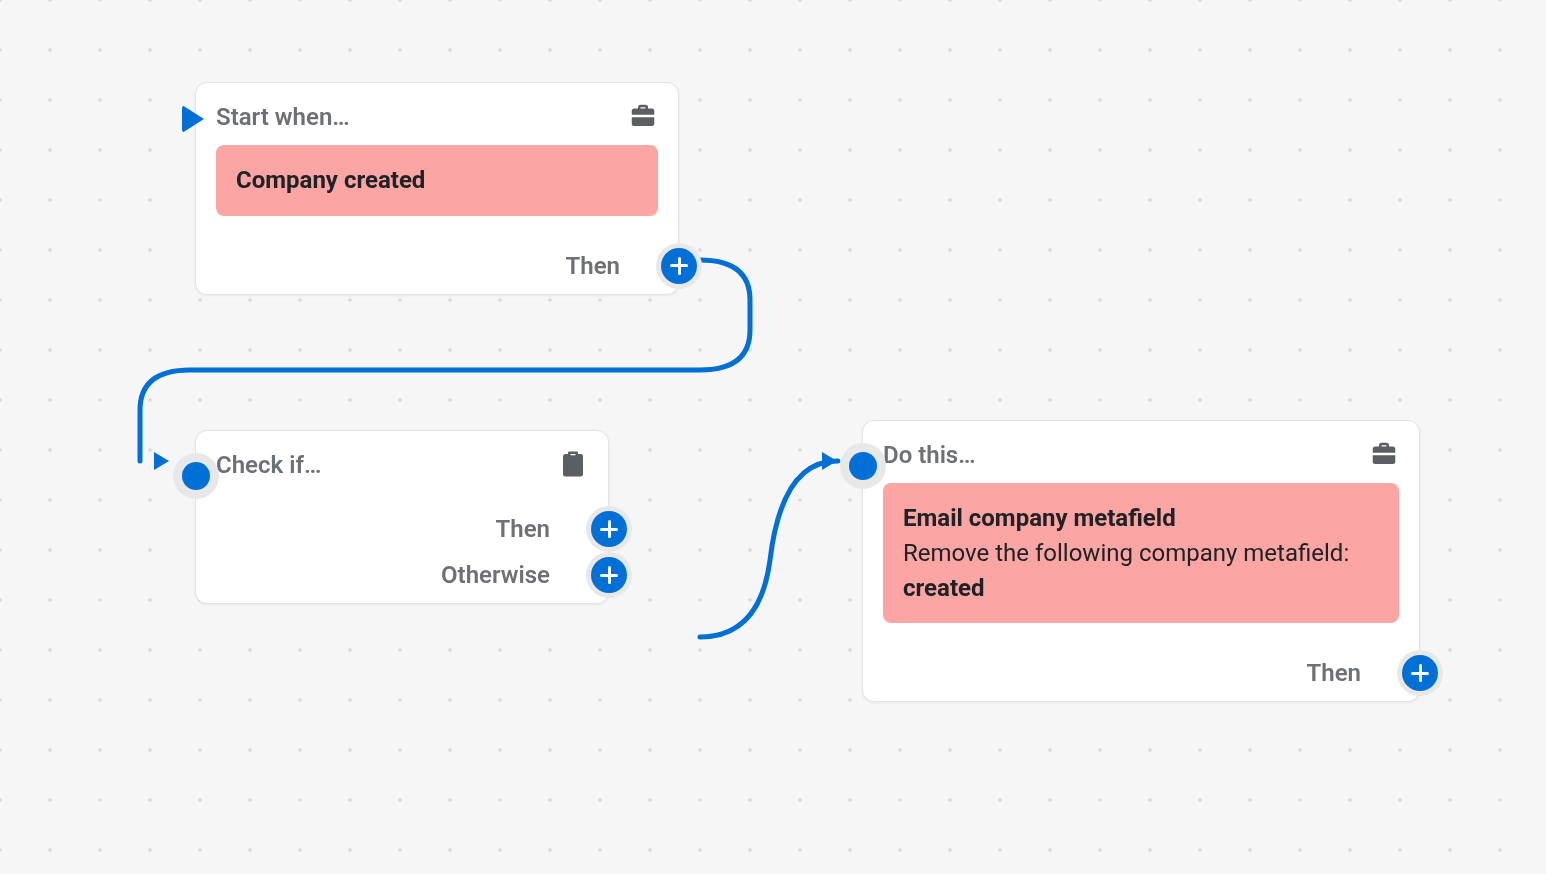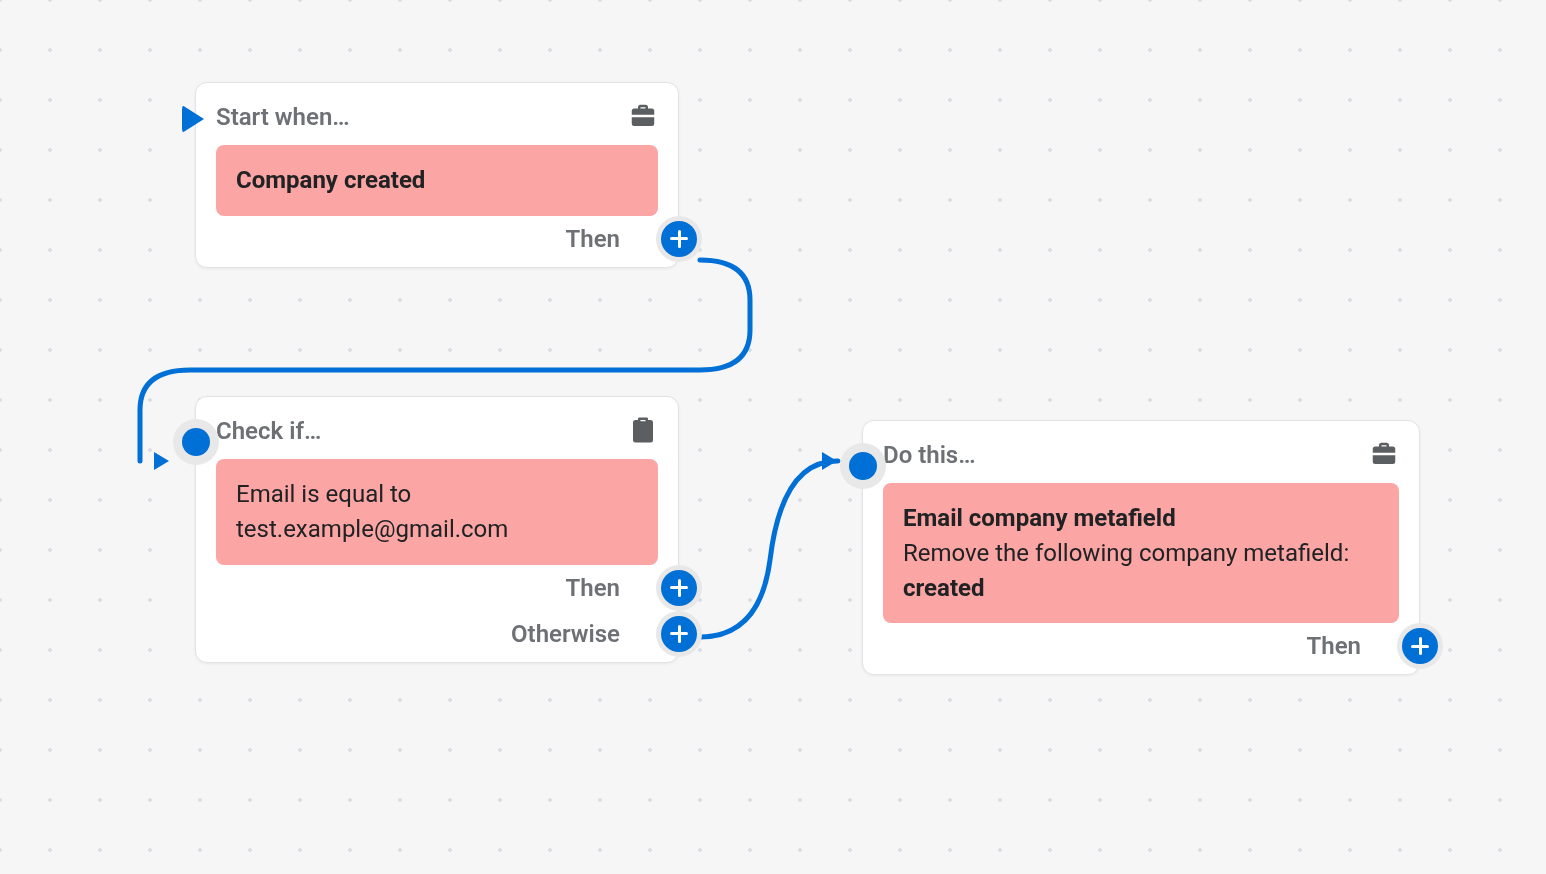--- a/index.html
+++ b/index.html
@@ -51,21 +51,21 @@
     padding: 18px 20px;
     font-size: 24px;
     color: #202223;
     line-height: 1.45;
   }
   .node-body .bold { font-weight: 700; }
   .node-footer {
     display: flex;
     flex-direction: column;
     gap: 18px;
-    margin-top: 9px;
+    margin-top: 36px;
   }
   .out-row {
     display: flex;
     align-items: center;
     justify-content: flex-end;
     position: relative;
   }
   .out-label {
     color: #6d7175;
     font-size: 24px;
@@ -125,21 +125,21 @@
     left: -14px;
     top: 22px;
     width: 0; height: 0;
     border-top: 14px solid transparent;
     border-bottom: 14px solid transparent;
     border-left: 22px solid #006fd6;
     border-radius: 4px;
   }
   
   #node-start  { left: 195px; top: 82px;  width: 484px; }
-  #node-check  { left: 195px; top: 396px; width: 484px; }
+  #node-check  { left: 195px; top: 430px; width: 414px; }
   #node-action { left: 862px; top: 420px; width: 558px; }
   .arrowhead {
     position: absolute;
     width: 0; height: 0;
     border-top: 9px solid transparent;
     border-bottom: 9px solid transparent;
     border-left: 15px solid #006fd6;
   }
   #arrow1 { left: 154px; top: 452px; }
   #arrow2 { left: 822px; top: 452px; }
@@ -182,23 +182,20 @@
       <div class="dot"></div>
     </div>
   <div class="node-header">
     <span class="node-title">Check if…</span>
     <span class="node-icon">
       <svg viewBox="0 0 24 24" fill="currentColor">
           <path d="M9 2h6a1 1 0 0 1 1 1v1h2a2 2 0 0 1 2 2v14a2 2 0 0 1-2 2H6a2 2 0 0 1-2-2V6a2 2 0 0 1 2-2h2V3a1 1 0 0 1 1-1zm1 2v1h4V4h-4zm.2 11.6l-2.4-2.4 1.4-1.4 1 1 3.2-3.2 1.4 1.4-4.6 4.6z"></path>
         </svg>
     </span>
   </div>
-  <div class="node-body">
-    <span>Email is equal to test.example@gmail.com</span>
-  </div>
   <div class="node-footer">
     <div class="out-row">
       <span class="out-label">Then</span>
       <div class="plus-btn">
           <div class="inner"></div>
         </div>
     </div>
     <div class="out-row">
       <span class="out-label">Otherwise</span>
       <div class="plus-btn">

